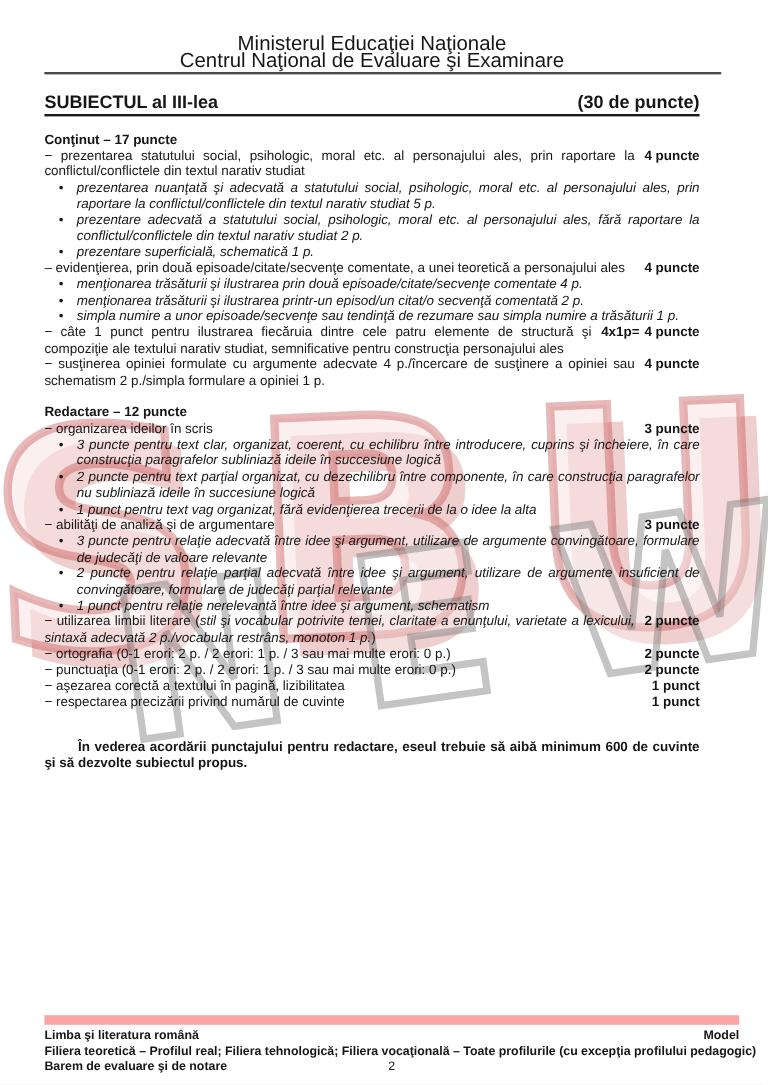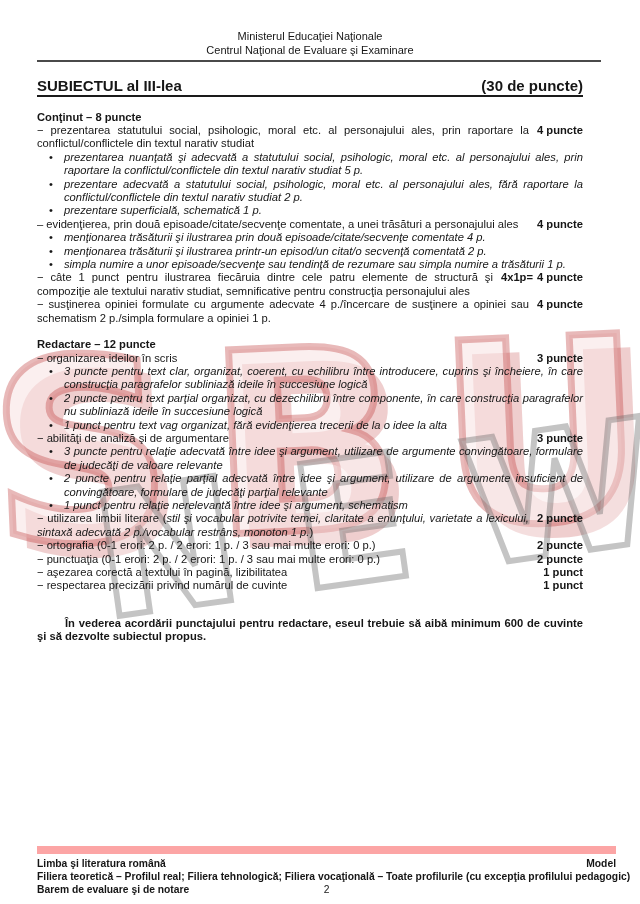--- a/index.html
+++ b/index.html
@@ -24,21 +24,21 @@
     position:absolute; left:92px; top:418px;
     font-family:"DejaVu Sans", sans-serif; font-weight:800;
     font-size:172px; line-height:1; letter-spacing:56px;
     transform:rotate(-8deg);
     color:rgba(255,255,255,0.34);
     -webkit-text-stroke:6px rgba(108,108,108,0.40);
     white-space:nowrap;
   }
   
   .content { position:relative; z-index:1; padding:30px 57px 0 37px; font-size:11.2px; line-height:13.4px; }
-  .org-header { text-align:center; font-size:11px; line-height:13.6px; }
+  .org-header { text-align:center; font-size:17px; line-height:13.6px; }
   .top-rule { border-bottom:2px solid #4a4a4a; margin:3px -18px 0 0; }
   .subject-row {
     display:flex; justify-content:space-between; font-weight:700; font-size:15px;
     margin-top:17px; padding-bottom:2px; border-bottom:2px solid #1a1a1a;
   }
   .section-heading { font-weight:700; margin-top:14px; }
   .item { text-align:justify; display:flow-root; }
   .pts { float:right; font-weight:700; padding-left:8px; }
   .pts .prefix { font-weight:700; padding-right:4px; }
   ul.sub { margin:0; padding:0 0 0 11px; list-style:none; }
@@ -72,35 +72,35 @@
       <div>Ministerul Educaţiei Naţionale</div>
       <div>Centrul Naţional de Evaluare şi Examinare</div>
     </div>
     <div class="top-rule"></div>
 
     <div class="subject-row">
       <span>SUBIECTUL al III-lea</span>
       <span>(30 de puncte)</span>
     </div>
 
-    <div class="section-heading">Conţinut – 8 puncte</div>
+    <div class="section-heading">Conţinut – 17 puncte</div>
 
     <div class="item">
       <span class="pts"><span>4 puncte</span></span>
       <span>− prezentarea statutului social, psihologic, moral etc. al personajului ales, prin raportare la conflictul/conflictele din textul narativ studiat</span>
     </div>
     <ul class="sub">
       <li>prezentarea nuanţată şi adecvată a statutului social, psihologic, moral etc. al personajului ales, prin raportare la conflictul/conflictele din textul narativ studiat 5 p.</li>
       <li>prezentare adecvată a statutului social, psihologic, moral etc. al personajului ales, fără raportare la conflictul/conflictele din textul narativ studiat 2 p.</li>
       <li>prezentare superficială, schematică 1 p.</li>
     </ul>
 
     <div class="item">
       <span class="pts"><span>4 puncte</span></span>
-      <span>– evidenţierea, prin două episoade/citate/secvenţe comentate, a unei trăsături a personajului ales</span>
+      <span>– evidenţierea, prin două episoade/citate/secvenţe comentate, a unei teoretică a personajului ales</span>
     </div>
     <ul class="sub">
       <li>menţionarea trăsăturii şi ilustrarea prin două episoade/citate/secvenţe comentate 4 p.</li>
       <li>menţionarea trăsăturii şi ilustrarea printr-un episod/un citat/o secvenţă comentată 2 p.</li>
       <li>simpla numire a unor episoade/secvenţe sau tendinţă de rezumare sau simpla numire a trăsăturii 1 p.</li>
     </ul>
 
     <div class="item">
       <span class="pts"><span class="prefix">4x1p=</span><span>4 puncte</span></span>
       <span>− câte 1 punct pentru ilustrarea fiecăruia dintre cele patru elemente de structură şi compoziţie ale textului narativ studiat, semnificative pentru construcţia personajului ales</span>

